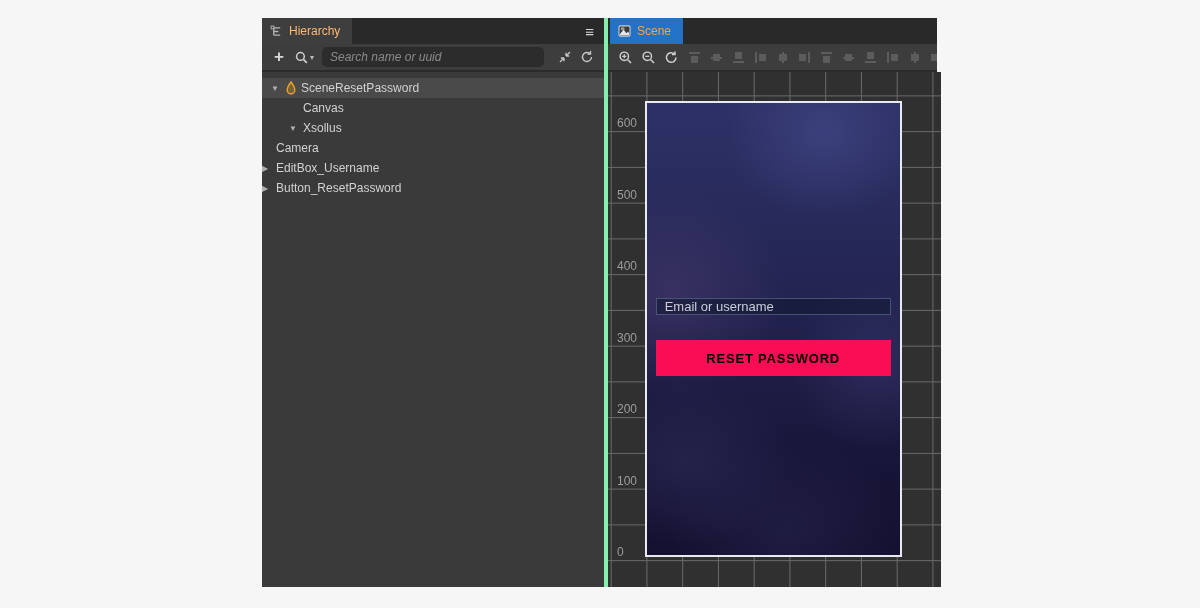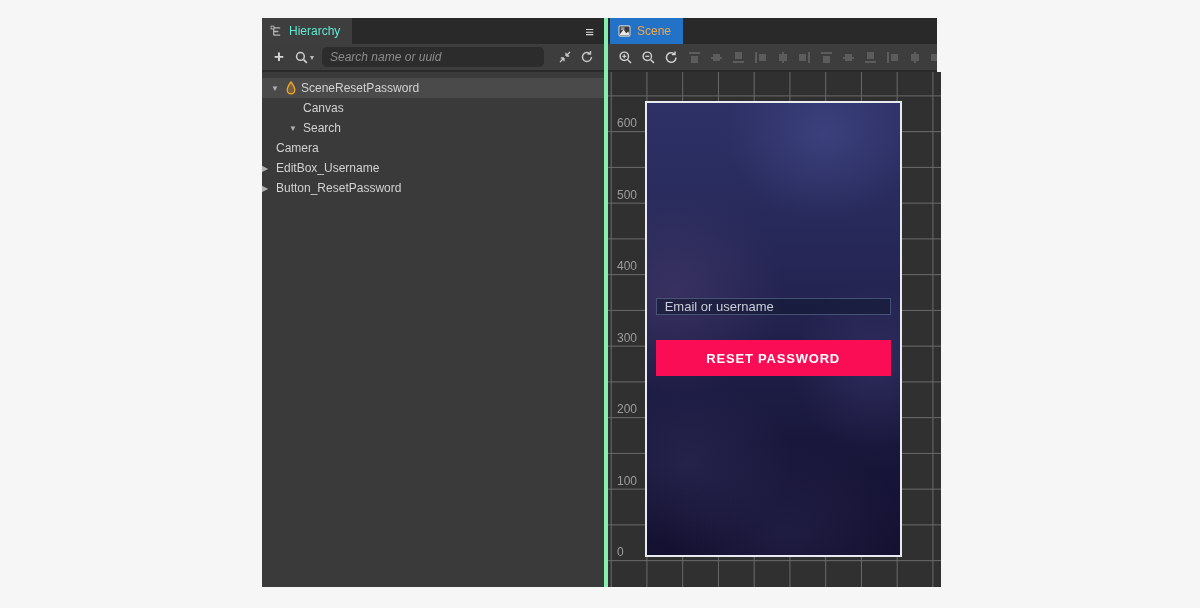--- a/index.html
+++ b/index.html
@@ -7,21 +7,21 @@
 
   .editor { position:absolute; left:262px; top:18px; width:675px; height:569px; background:#3a3a3a; }
 
   
   .panel { position:absolute; top:0; height:569px; }
   .panel.hierarchy { left:0; width:342px; background:#3a3a3a; }
   .panel.scene { left:342px; width:333px; background:#303030; border-left:4px solid #86efac; }
 
   
   .tabbar { position:relative; height:26px; background:#292929; display:flex; align-items:stretch; }
-  .tab { display:flex; align-items:center; gap:6px; padding:0 12px 0 8px; font-size:12px; color:#5eead4; }
+  .tab { display:flex; align-items:center; gap:6px; padding:0 12px 0 8px; font-size:12px; color:#fdba74; }
   .tab.gray { background:#3e3e3e; }
   .tab.blue { background:#2273c8; color:#f5a643; margin-left:2px; }
   .hamburger { position:absolute; right:10px; top:0; height:26px; display:flex; align-items:center; color:#d5d5d5; font-size:15px; cursor:pointer; }
 
   
   .toolbar { height:28px; background:#3d3d3d; border-bottom:2px solid #2a2a2a; display:flex; align-items:center; padding:0 8px; }
   .tbtn { display:flex; align-items:center; justify-content:center; color:#d8d8d8; }
   .plus { font-size:17px; font-weight:bold; width:18px; }
   .magwrap { display:flex; align-items:center; margin:0 4px 0 6px; }
   .magcaret { color:#bbb; font-size:8px; margin-left:1px; }
@@ -68,21 +68,21 @@
       radial-gradient(120px 120px at 90% 58%, rgba(66,64,122,.40), transparent 70%),
       radial-gradient(150px 120px at 16% 80%, rgba(60,58,106,.35), transparent 70%),
       radial-gradient(170px 130px at 55% 95%, rgba(56,53,102,.30), transparent 70%),
       linear-gradient(180deg,#2e3166 0%,#282b5c 22%,#232350 45%,#1c1b42 65%,#171537 82%,#131030 100%);
   }
   .editbox { position:absolute; left:9px; top:195px; width:235px; height:17px;
     background:rgba(16,24,48,.55); border:1px solid rgba(125,145,185,.45);
     display:flex; align-items:center; padding:0 8px; }
   .editbox .ph { font-size:13px; color:#c9cdd8; }
   .pinkbtn { position:absolute; left:9px; top:237px; width:235px; height:36px; background:#fb0d55; border:none;
-    color:#ffffff; font-family:"Liberation Sans",sans-serif; font-size:13px; font-weight:bold; letter-spacing:.8px;
+    color:#000000; font-family:"Liberation Sans",sans-serif; font-size:13px; font-weight:bold; letter-spacing:.8px;
     display:flex; align-items:center; justify-content:center; cursor:pointer; }
 
   svg { display:block; }
 </style>
 </head>
 <body>
 
 <div class="editor">
 
   <div class="panel hierarchy">
@@ -134,21 +134,21 @@
             </svg>
         </span>
         <span>SceneResetPassword</span>
       </div>
       <div class="trow lvl1">
         <span class="caret"></span>
         <span>Canvas</span>
       </div>
       <div class="trow lvl1">
         <span class="caret">▼</span>
-        <span>Search</span>
+        <span>Xsollus</span>
       </div>
       <div class="trow lvl2">
         <span class="caret"></span>
         <span>Camera</span>
       </div>
       <div class="trow lvl2">
         <span class="caret">▶</span>
         <span>EditBox_Username</span>
       </div>
       <div class="trow lvl2">

